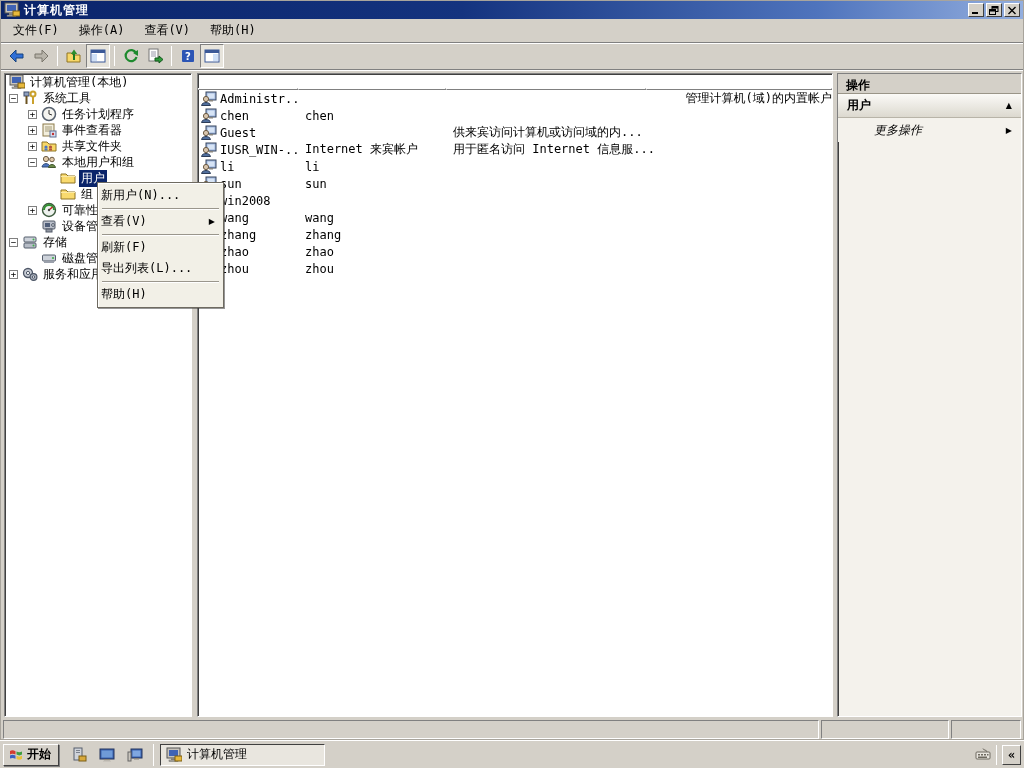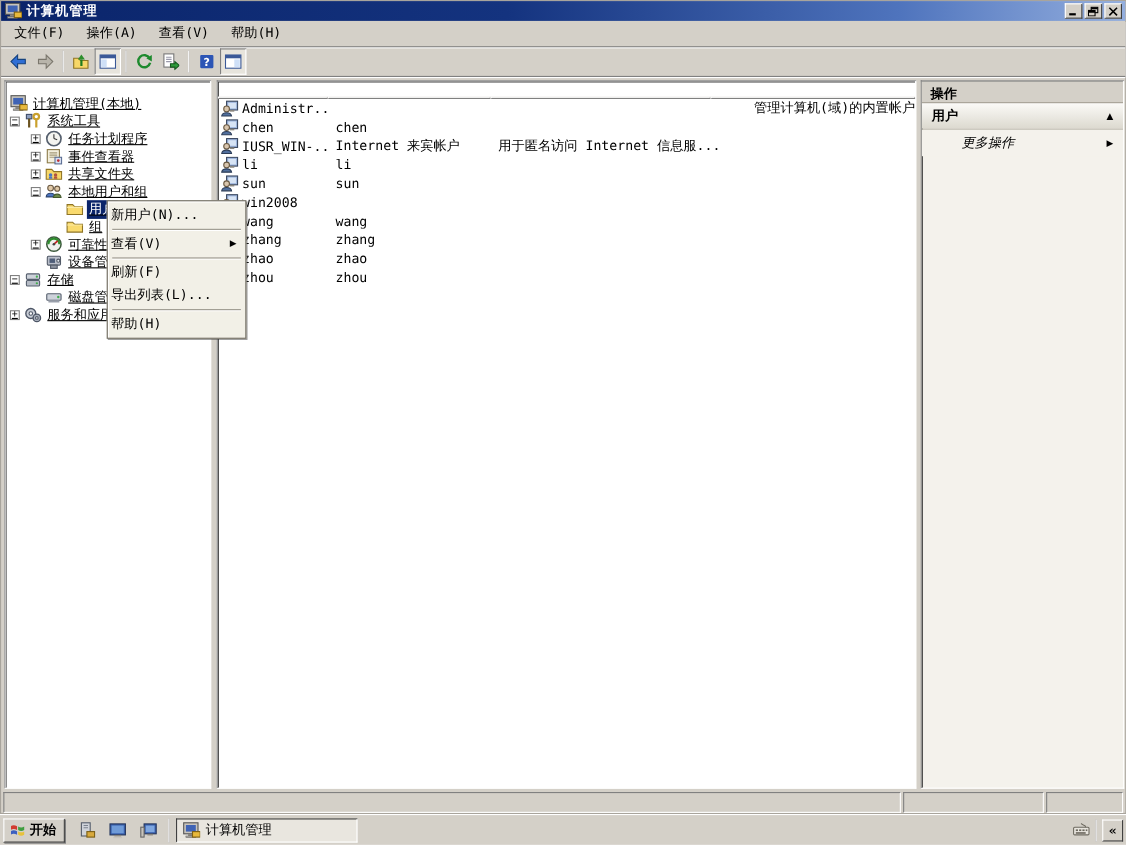--- a/index.html
+++ b/index.html
@@ -21,21 +21,21 @@
   .menubar { height:24px; display:flex; align-items:center; padding-left:2px; border-bottom:1px solid #808080; box-shadow:0 1px 0 #fff; }
   .menu-item { padding:4px 10px; white-space:nowrap; }
   .toolbar { height:27px; display:flex; align-items:center; padding:1px 4px; border-bottom:1px solid #808080; box-shadow:0 1px 0 #fff; }
   .tool-btn { width:24px; height:24px; display:flex; align-items:center; justify-content:center; border:1px solid transparent; }
   .tool-btn.pressed { border-color:#808080 #fff #fff #808080; background:#e7e4dc; }
   .tool-sep { width:1px; height:20px; background:#808080; border-right:1px solid #fff; margin:0 4px; }
 
   
   .pane { position:absolute; top:72px; height:644px; background:#fff;
           border:1px solid; border-color:#808080 #fff #fff #808080; box-shadow:inset 1px 1px 0 #404040; overflow:hidden; }
-  .tree-pane { left:3px; width:188px; padding-top:12px;text-decoration:underline; }
+  .tree-pane { left:3px; width:188px; padding-top:0; }
   .list-pane { left:196px; width:636px; }
   .actions-pane { left:836px; width:185px; background:#f4f2ec; }
 
   
   .tree-row { height:16px; display:flex; align-items:center; white-space:nowrap; }
   .tree-row.d0 { padding-left:4px; } .tree-row.d1 { padding-left:4px; }
   .tree-row.d2 { padding-left:23px; } .tree-row.d3 { padding-left:42px; }
   .tree-box { width:13px; flex:0 0 13px; display:flex; align-items:center; }
   .tree-box i { width:9px; height:9px; border:1px solid #808080; background:#fff; font-style:normal;
                 font-size:9px; line-height:7px; text-align:center; display:block; }
@@ -423,20 +423,36 @@
             <div class="cell cell-name" style="flex: 0 0 100px;">
               <span class="icon16">
                 <svg width="16" height="16" viewBox="0 0 16 16">
                   <rect x="5" y="1" width="10" height="8" fill="#9eb6dd" stroke="#38465e"></rect>
                   <rect x="6.5" y="2.5" width="7" height="5" fill="#d7e4f5"></rect>
                   <rect x="8" y="9" width="4" height="1.5" fill="#8a867e"></rect>
                   <circle cx="5" cy="8" r="2.6" fill="#d9c6ae" stroke="#6b5a43"></circle>
                   <path d="M0.5,14.5 C1,10.5 9,10.5 9.5,14.5 Z" fill="#51709f" stroke="#2c3c57"></path>
                 </svg>
               </span>
+              <span>Guest</span>
+            </div>
+            <div class="cell cell-pad" style="flex: 0 0 148px;"></div>
+            <div class="cell cell-pad" style="flex: 1 1 auto;">供来宾访问计算机或访问域的内...</div>
+          </div>
+          <div class="list-row">
+            <div class="cell cell-name" style="flex: 0 0 100px;">
+              <span class="icon16">
+                <svg width="16" height="16" viewBox="0 0 16 16">
+                  <rect x="5" y="1" width="10" height="8" fill="#9eb6dd" stroke="#38465e"></rect>
+                  <rect x="6.5" y="2.5" width="7" height="5" fill="#d7e4f5"></rect>
+                  <rect x="8" y="9" width="4" height="1.5" fill="#8a867e"></rect>
+                  <circle cx="5" cy="8" r="2.6" fill="#d9c6ae" stroke="#6b5a43"></circle>
+                  <path d="M0.5,14.5 C1,10.5 9,10.5 9.5,14.5 Z" fill="#51709f" stroke="#2c3c57"></path>
+                </svg>
+              </span>
               <span>IUSR_WIN-...</span>
             </div>
             <div class="cell cell-pad" style="flex: 0 0 148px;">Internet 来宾帐户</div>
             <div class="cell cell-pad" style="flex: 1 1 auto;">用于匿名访问 Internet 信息服...</div>
           </div>
           <div class="list-row">
             <div class="cell cell-name" style="flex: 0 0 100px;">
               <span class="icon16">
                 <svg width="16" height="16" viewBox="0 0 16 16">
                   <rect x="5" y="1" width="10" height="8" fill="#9eb6dd" stroke="#38465e"></rect>

